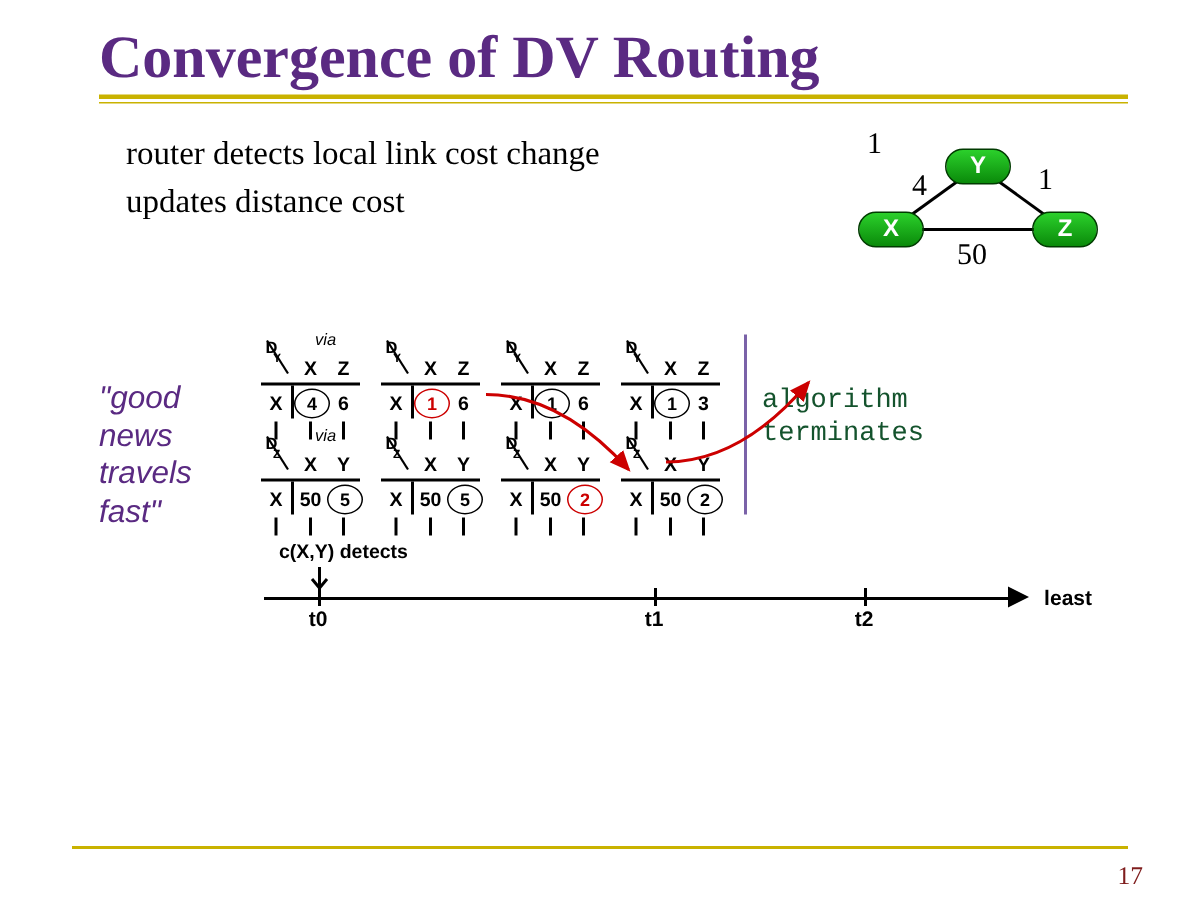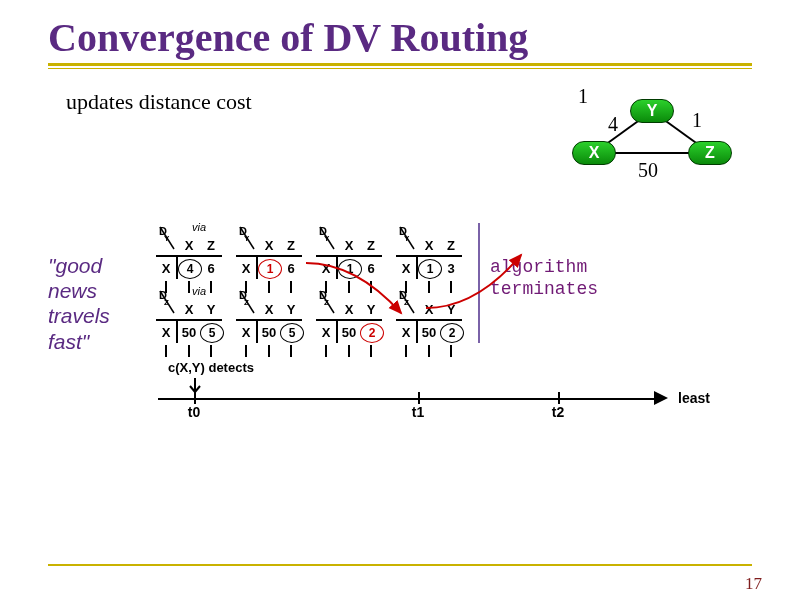--- a/index.html
+++ b/index.html
@@ -1,17 +1,17 @@
 <!DOCTYPE html>
 <html><head>
 <meta charset="utf-8">
 <style>
 html,body{margin:0;padding:0}
 body{width:792px;height:612px;background:#fff;font-family:"Times New Roman",serif;position:relative;color:#000}
-.slide{position:absolute;inset:0;padding:14px 40px 0 48px;box-sizing:border-box}
+.slide{position:absolute;inset:0;padding:14px 40px 0 66px;box-sizing:border-box}
 .title{font-size:40px;font-weight:bold;color:#5a2a82;margin:0 0 2px 0}
 .ruleA{height:3px;background:#c9b200;margin:0 0 2px 0}
 .ruleB{height:1px;background:#c9b200;margin:0 0 18px 0}
 .top{display:flex;align-items:flex-start;gap:24px}
 .bullets{font-size:22px;line-height:1.35;flex:1;padding-left:18px}
 .bullets div{margin:0 0 2px 0}
 .netwrap{width:200px;height:120px;position:relative;flex:0 0 200px;margin-top:-6px}
 .router{position:absolute;width:44px;height:24px;border-radius:12px;border:1px solid #003b00;box-sizing:border-box;display:flex;align-items:center;justify-content:center;font:bold 16px sans-serif;color:#fff;background:linear-gradient(#2bd02b,#0a8a0a)}
 .rx{left:20px;top:60px}.ry{left:78px;top:18px}.rz{left:136px;top:60px}
 .elabel{position:absolute;font:20px "Times New Roman",serif;color:#000}
@@ -27,21 +27,21 @@
 .heads{display:flex}
 .heads span{width:22px;text-align:center}
 .body{display:flex;border-top:2px solid #000;margin-top:2px}
 .side{width:20px;text-align:center;padding-top:4px;border-right:2px solid #000}
 .cells{display:flex;padding-top:4px}
 .cells span{width:22px;text-align:center;position:relative}
 .dash{position:absolute;border-left:2px dashed #000;height:12px}
 .circ{display:inline-block;width:18px;height:18px;border:1.5px solid #000;border-radius:50%;line-height:18px;text-align:center;font-size:12px;margin-top:-2px}
 .circR{border-color:#c00;color:#c00}
 .sep{width:2px;background:#7a62a8;align-self:stretch;margin:0 2px}
-.term{font:18px/1.2 "Courier New",monospace;color:#701a75;width:120px;padding-top:34px}
+.term{font:18px/1.2 "Courier New",monospace;color:#14532d;width:120px;padding-top:34px}
 .timeaxis{position:relative;height:60px;margin:4px 0 0 110px;width:510px}
 .timeaxis .line{position:absolute;left:0;right:12px;top:40px;height:2px;background:#000}
 .timeaxis .arrow{position:absolute;right:0;top:33px;width:0;height:0;border-left:14px solid #000;border-top:7px solid transparent;border-bottom:7px solid transparent}
 .tick{position:absolute;top:34px;width:2px;height:12px;background:#000}
 .tlabel{position:absolute;top:46px;font:bold 14px Arial;transform:translateX(-50%)}
 .timelbl{position:absolute;right:-42px;top:32px;font:bold 14px Arial}
 .change{position:absolute;left:10px;top:2px;font:bold 13px Arial}
 .changeA{position:absolute;left:30px;top:20px}
 .ruleC{position:absolute;left:48px;right:40px;bottom:46px;height:2px;background:#c9b200}
 .pagenum{position:absolute;right:30px;bottom:18px;font:17px "Times New Roman";color:#7f1d1d}
@@ -50,20 +50,21 @@
 </head>
 <body>
 
 <div class="slide">
   <h1 class="title">Convergence of DV Routing</h1>
   <div class="ruleA"></div>
   <div class="ruleB"></div>
 
   <div class="top">
     <div class="bullets">
+      <div>router detects local link cost change</div>
       <div>updates distance cost</div>
     </div>
     <div class="netwrap">
       <svg width="200" height="120" style="position:absolute;left:0;top:0">
         <line x1="42" y1="72" x2="100" y2="30" stroke="#000" stroke-width="2"></line>
         <line x1="100" y1="30" x2="158" y2="72" stroke="#000" stroke-width="2"></line>
         <line x1="42" y1="72" x2="158" y2="72" stroke="#000" stroke-width="2"></line>
       </svg>
       <div class="router rx">X</div>
       <div class="router ry">Y</div>

